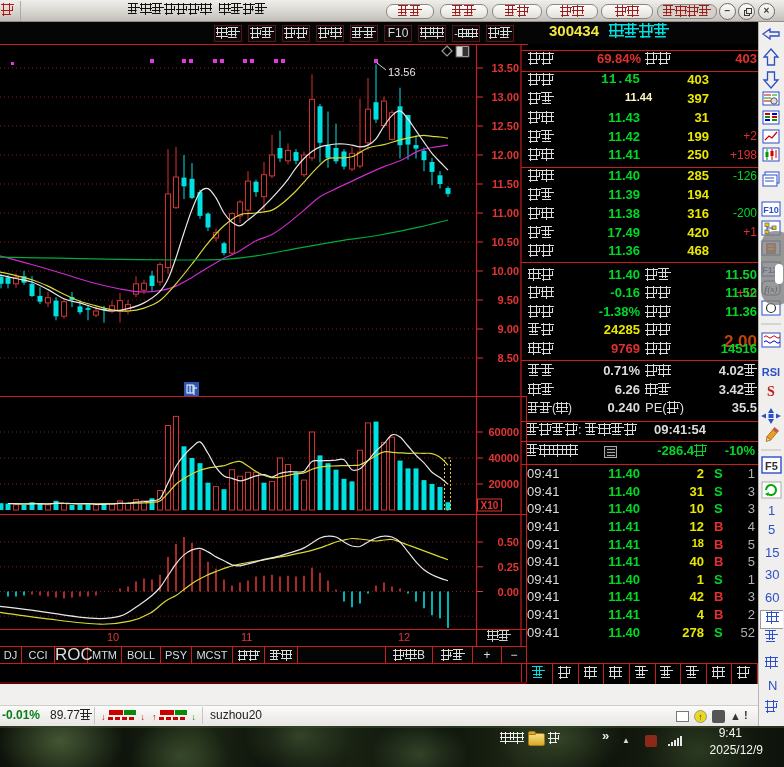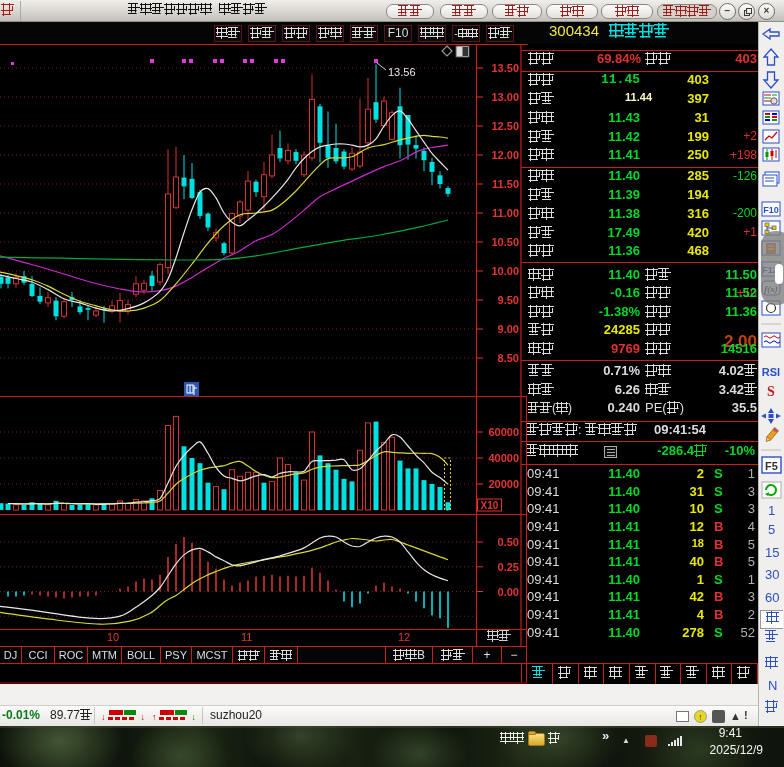--- a/index.html
+++ b/index.html
@@ -29,21 +29,21 @@
     <div style="position:absolute;left:0;top:22px;width:758px;height:22px;background:#050505"></div>
     <div style="position:absolute;left:214px;top:25px;width:28px;height:17px;border:1px solid #5a1414;color:#ddd;font-size:12px;text-align:center;line-height:15px;background:#0a0a0a"><i class="g0"></i><i class="g2"></i></div>
     <div style="position:absolute;left:248px;top:25px;width:28px;height:17px;border:1px solid #5a1414;color:#ddd;font-size:12px;text-align:center;line-height:15px;background:#0a0a0a"><i class="g1"></i><i class="g2"></i></div>
     <div style="position:absolute;left:282px;top:25px;width:28px;height:17px;border:1px solid #5a1414;color:#ddd;font-size:12px;text-align:center;line-height:15px;background:#0a0a0a"><i class="g1"></i><i class="g1"></i></div>
     <div style="position:absolute;left:316px;top:25px;width:28px;height:17px;border:1px solid #5a1414;color:#ddd;font-size:12px;text-align:center;line-height:15px;background:#0a0a0a"><i class="g1"></i><i class="g0"></i></div>
     <div style="position:absolute;left:350px;top:25px;width:28px;height:17px;border:1px solid #5a1414;color:#ddd;font-size:12px;text-align:center;line-height:15px;background:#0a0a0a"><i class="g2"></i><i class="g2"></i></div>
     <div style="position:absolute;left:384px;top:25px;width:28px;height:17px;border:1px solid #5a1414;color:#ddd;font-size:12px;text-align:center;line-height:15px;background:#0a0a0a">F10</div>
     <div style="position:absolute;left:418px;top:25px;width:28px;height:17px;border:1px solid #5a1414;color:#ddd;font-size:12px;text-align:center;line-height:15px;background:#0a0a0a"><i class="g0"></i><i class="g0"></i></div>
     <div style="position:absolute;left:452px;top:25px;width:28px;height:17px;border:1px solid #5a1414;color:#ddd;font-size:12px;text-align:center;line-height:15px;background:#0a0a0a"><span style="font-size:10px">-<i class="g0"></i><i class="g0"></i></span></div>
     <div style="position:absolute;left:486px;top:25px;width:28px;height:17px;border:1px solid #5a1414;color:#ddd;font-size:12px;text-align:center;line-height:15px;background:#0a0a0a"><i class="g1"></i><i class="g2"></i></div>
-    <div style="position:absolute;font-size:15px;color:#f0e840;white-space:nowrap;top:22px;left:549px;font-weight:normal;">300434</div>
+    <div style="position:absolute;font-size:15px;color:#f0e840;white-space:nowrap;top:22px;left:549px;font-weight:bold;">300434</div>
     <div style="position:absolute;font-size:15px;color:#00e0e0;white-space:nowrap;top:22px;left:609px;"><i class="g0"></i><i class="g2"></i><i class="g1"></i><i class="g2"></i></div>
     <div style="position:absolute;left:521px;top:44px;width:237px;height:641px;background:#000"></div>
     <div style="position:absolute;left:521px;top:50.0px;width:237px;height:1px;background:#c81e1e"></div>
     <div style="position:absolute;left:521px;top:71.0px;width:237px;height:1px;background:#c81e1e"></div>
     <div style="position:absolute;left:521px;top:166.5px;width:237px;height:1px;background:#c81e1e"></div>
     <div style="position:absolute;left:521px;top:262.0px;width:237px;height:1px;background:#c81e1e"></div>
     <div style="position:absolute;left:521px;top:359.5px;width:237px;height:1px;background:#c81e1e"></div>
     <div style="position:absolute;left:521px;top:420.5px;width:237px;height:1px;background:#c81e1e"></div>
     <div style="position:absolute;left:521px;top:441.0px;width:237px;height:1px;background:#c81e1e"></div>
     <div style="position:absolute;left:521px;top:463.5px;width:237px;height:1px;background:#c81e1e"></div>
@@ -197,21 +197,21 @@
     <div style="position:absolute;font-size:13px;color:#ddd;white-space:nowrap;top:665px;left:686px;"><i class="g2"></i></div>
     <div style="position:absolute;left:705.8px;top:664px;width:1px;height:20px;background:#c81e1e"></div>
     <div style="position:absolute;font-size:13px;color:#ddd;white-space:nowrap;top:665px;left:712px;"><i class="g0"></i></div>
     <div style="position:absolute;left:731.4px;top:664px;width:1px;height:20px;background:#c81e1e"></div>
     <div style="position:absolute;font-size:13px;color:#ddd;white-space:nowrap;top:665px;left:737px;"><i class="g1"></i></div>
     <div style="position:absolute;left:757px;top:664px;width:1px;height:20px;background:#c81e1e"></div>
     <div style="position:absolute;left:521px;top:684.0px;width:237px;height:1px;background:#c81e1e"></div>
     <div style="position:absolute;left:0;top:646px;width:527px;height:18px;background:#050505;border-top:1px solid #c81e1e;border-bottom:1px solid #c81e1e"></div>
     <div style="position:absolute;left:0px;top:647px;width:22px;height:16px;border-right:1px solid #c81e1e;color:#ddd;font-size:11px;text-align:center;line-height:16px">DJ</div>
     <div style="position:absolute;left:22px;top:647px;width:33px;height:16px;border-right:1px solid #c81e1e;color:#ddd;font-size:11px;text-align:center;line-height:16px">CCI</div>
-    <div style="position:absolute;left:55px;top:647px;width:33px;height:16px;border-right:1px solid #c81e1e;color:#ddd;font-size:11px;text-align:center;line-height:16px">ROC</div>
+    <div style="position:absolute;left:55px;top:647px;width:33px;height:16px;border-right:1px solid #c81e1e;color:#ddd;font-size:17px;text-align:center;line-height:16px">ROC</div>
     <div style="position:absolute;left:88px;top:647px;width:34px;height:16px;border-right:1px solid #c81e1e;color:#ddd;font-size:11px;text-align:center;line-height:16px">MTM</div>
     <div style="position:absolute;left:122px;top:647px;width:39px;height:16px;border-right:1px solid #c81e1e;color:#ddd;font-size:11px;text-align:center;line-height:16px">BOLL</div>
     <div style="position:absolute;left:161px;top:647px;width:31px;height:16px;border-right:1px solid #c81e1e;color:#ddd;font-size:11px;text-align:center;line-height:16px">PSY</div>
     <div style="position:absolute;left:192px;top:647px;width:41px;height:16px;border-right:1px solid #c81e1e;color:#ddd;font-size:11px;text-align:center;line-height:16px">MCST</div>
     <div style="position:absolute;left:233px;top:647px;width:32px;height:16px;border-right:1px solid #c81e1e;color:#ddd;font-size:11px;text-align:center;line-height:16px"><i class="g1"></i><i class="g1"></i></div>
     <div style="position:absolute;left:265px;top:647px;width:33px;height:16px;border-right:1px solid #c81e1e;color:#ddd;font-size:11px;text-align:center;line-height:16px"><i class="g2"></i><i class="g0"></i></div>
     <div style="position:absolute;left:385px;top:647px;width:47px;height:16px;border-left:1px solid #c81e1e;color:#ddd;font-size:12px;text-align:center;line-height:16px"><i class="g1"></i><i class="g0"></i>B</div>
     <div style="position:absolute;left:432px;top:647px;width:40px;height:16px;border-left:1px solid #c81e1e;color:#ddd;font-size:12px;text-align:center;line-height:16px"><i class="g1"></i><i class="g2"></i></div>
     <div style="position:absolute;left:472px;top:647px;width:29px;height:16px;border-left:1px solid #c81e1e;color:#ddd;font-size:12px;text-align:center;line-height:16px">+</div>
     <div style="position:absolute;left:501px;top:647px;width:25px;height:16px;border-left:1px solid #c81e1e;color:#ddd;font-size:12px;text-align:center;line-height:16px">−</div>

